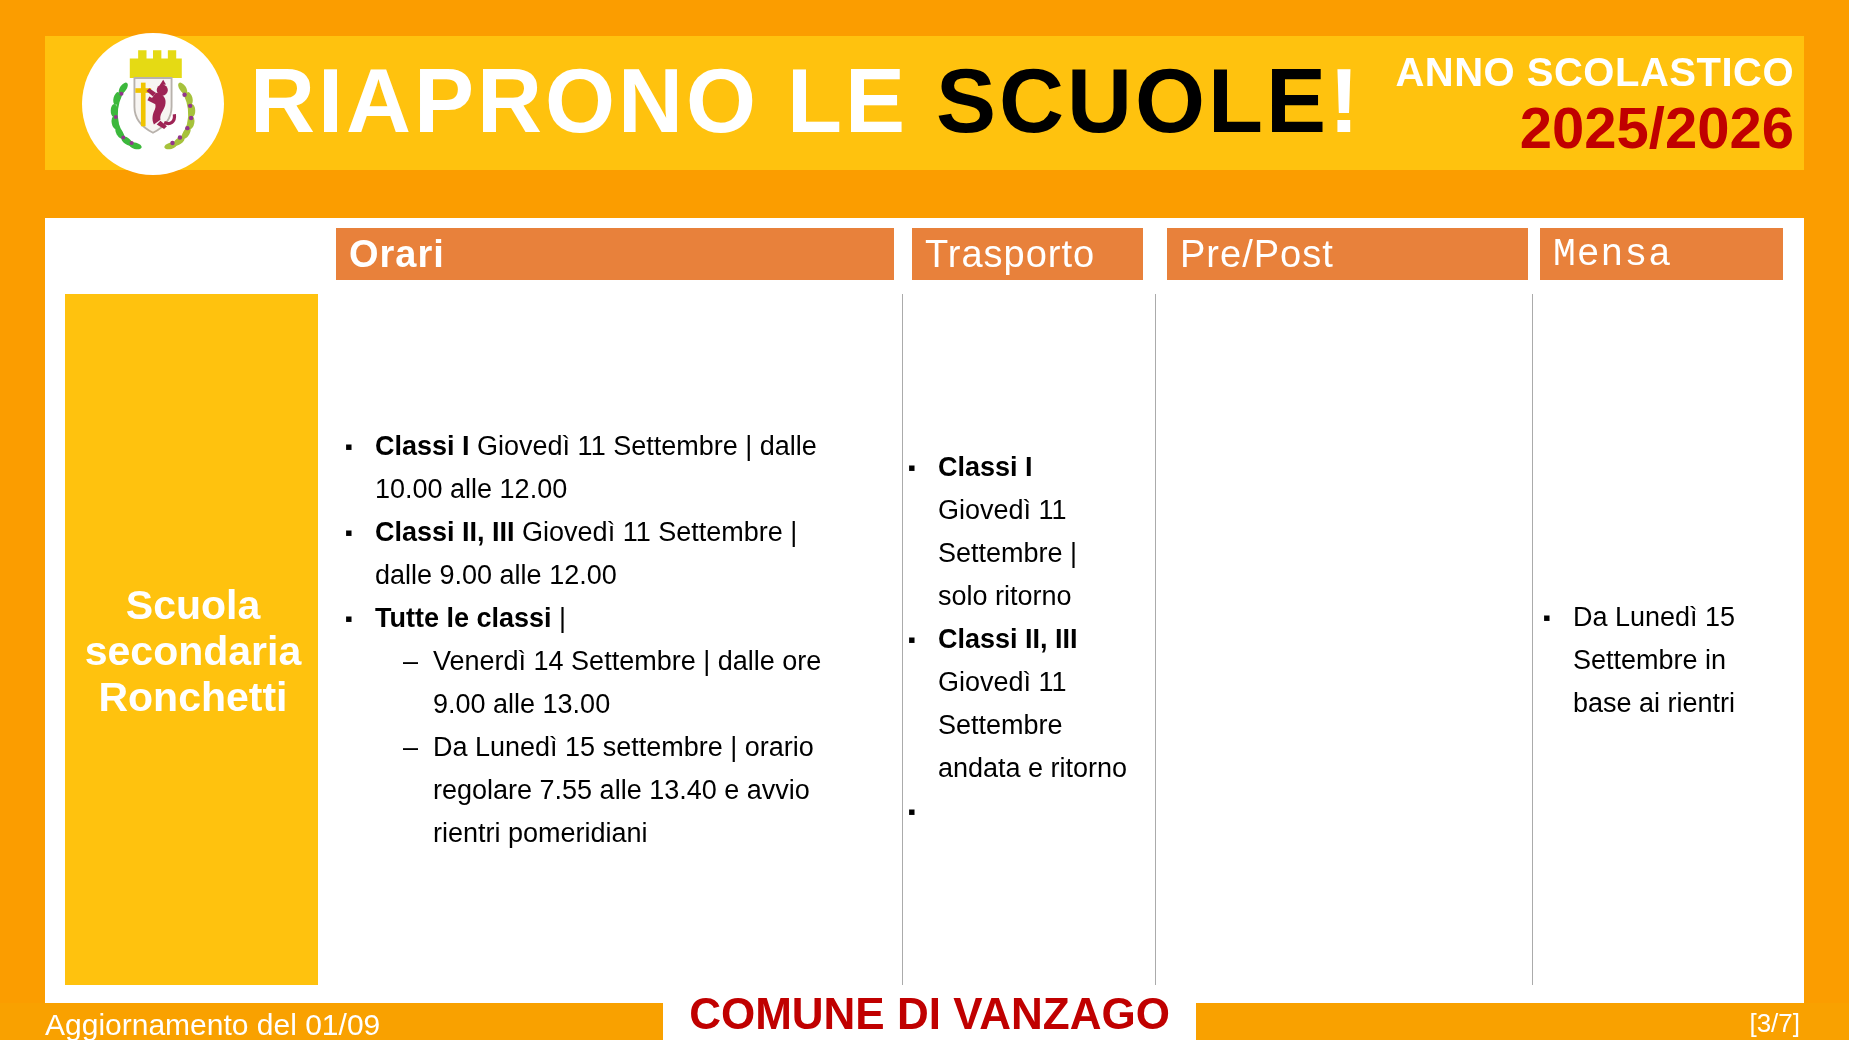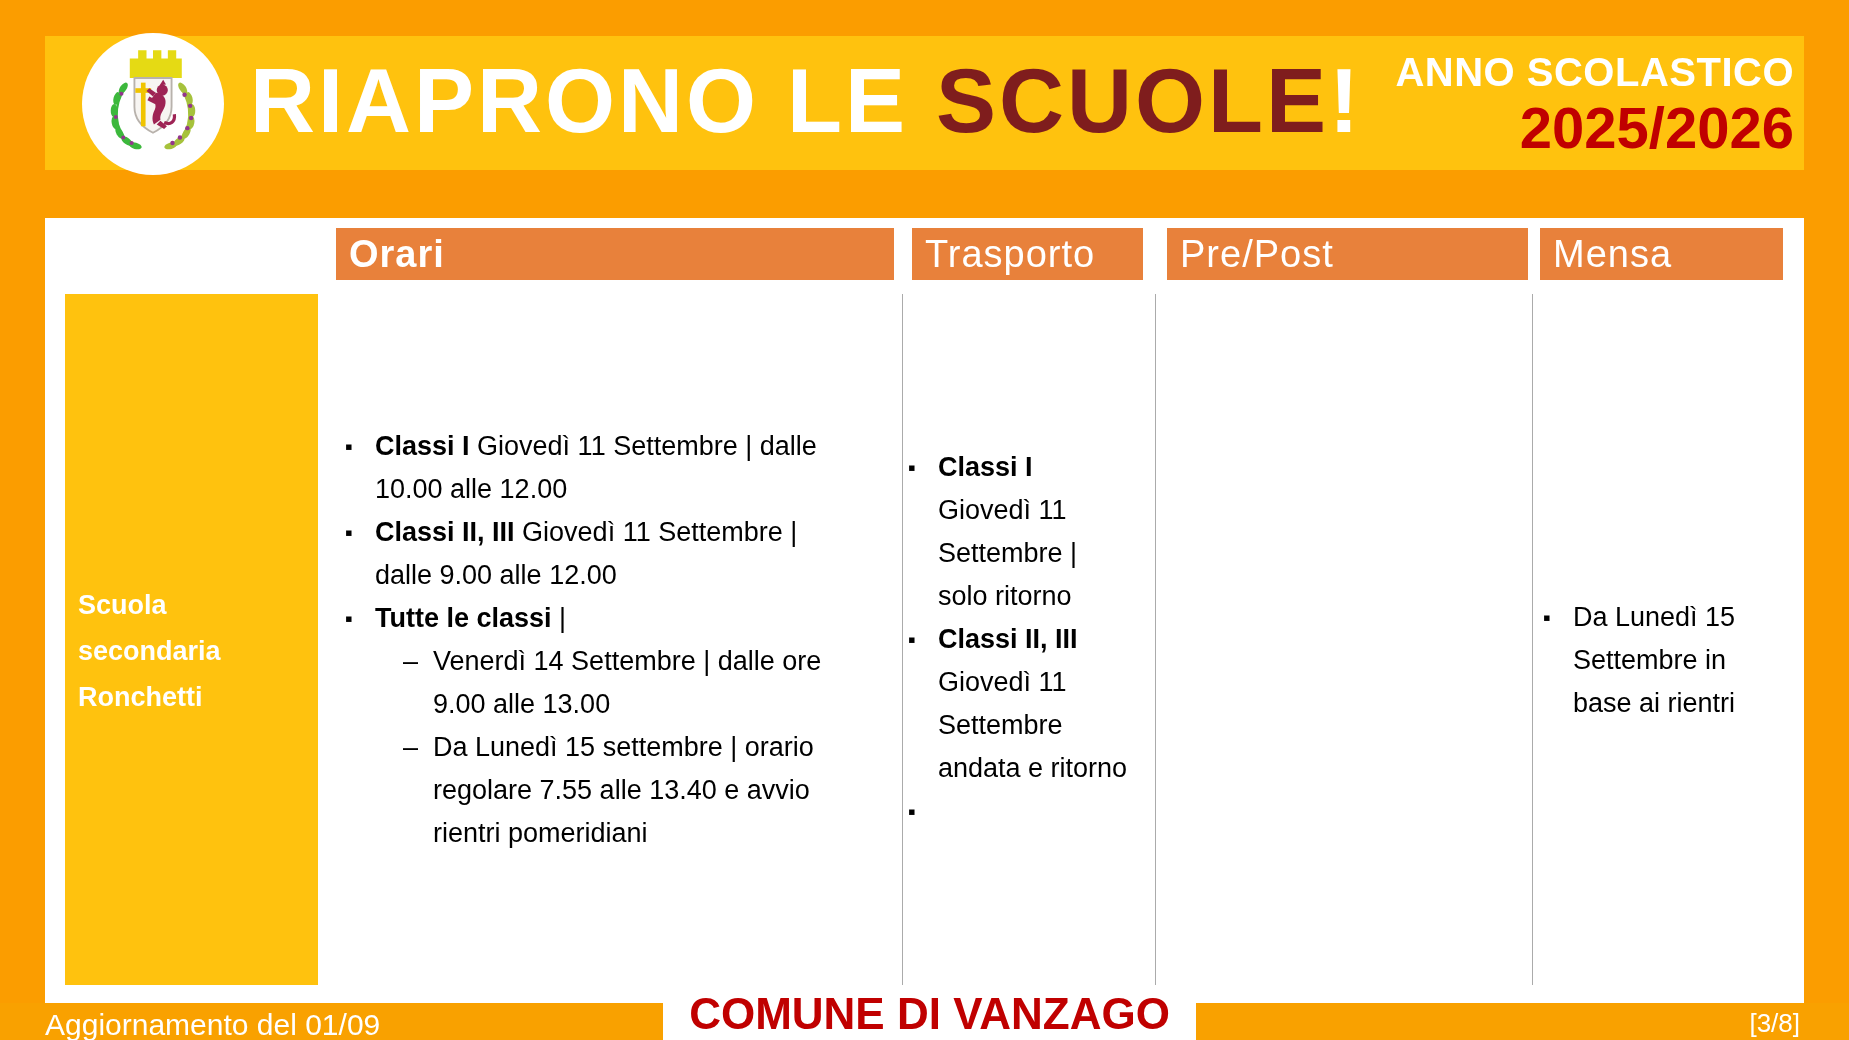--- a/index.html
+++ b/index.html
@@ -5,43 +5,43 @@
   html,body{margin:0;padding:0;background:#fb9d00;}
   .page{position:relative;width:1849px;height:1040px;background:#fb9d00;overflow:hidden;
         font-family:"Liberation Sans","DejaVu Sans",sans-serif;}
 
   
   .banner{position:absolute;left:45px;top:36px;width:1759px;height:134px;background:#ffc20e;}
   .logo-circle{position:absolute;left:82px;top:33px;width:142px;height:142px;border-radius:50%;
                background:#ffffff;display:flex;align-items:center;justify-content:center;}
   .title{position:absolute;left:250px;top:55px;font-size:90px;line-height:92px;font-weight:800;
          letter-spacing:3px;color:#ffffff;white-space:nowrap;}
-  .title .accent{color:#7f1d1d;}
+  .title .accent{color:#000000;}
   .year-block{position:absolute;right:55px;top:50px;text-align:right;}
   .year-label{font-size:40px;line-height:44px;font-weight:800;color:#ffffff;letter-spacing:0.5px;}
   .year-value{font-size:58px;line-height:52px;font-weight:800;color:#c00000;margin-top:8px;}
 
   
   .panel{position:absolute;left:45px;top:218px;width:1759px;height:785px;background:#ffffff;}
 
   
   .colhead{position:absolute;top:228px;height:52px;background:#e8813b;color:#ffffff;
            display:flex;align-items:center;padding-left:13px;box-sizing:border-box;
            font-size:38px;font-weight:400;letter-spacing:1px;}
   .colhead.bold{font-weight:700;}
   .ch-orari{left:336px;width:558px;}
   .ch-trasporto{left:912px;width:231px;}
   .ch-prepost{left:1167px;width:361px;}
-  .ch-mensa{left:1540px;width:243px;}
+  .ch-mensa{left:1540px;width:243px;font-family:Liberation Mono, monospace;}
 
   
   .row-band{position:absolute;left:45px;top:294px;width:1759px;height:691px;}
   .rowhead{position:absolute;left:20px;top:0;width:253px;height:691px;background:#ffc20e;
            display:flex;align-items:center;box-sizing:border-box;padding-left:13px;}
-  .rowhead-text{color:#ffffff;font-weight:700;font-size:27px;line-height:46px;margin-top:22px;width:230px;}
+  .rowhead-text{color:#ffffff;font-weight:700;font-size:41px;line-height:46px;margin-top:22px;width:230px;text-align:center;}
   .vline{position:absolute;top:0;bottom:0;width:1px;background:#ababab;}
   .vl-1{left:857px;} .vl-2{left:1110px;} .vl-3{left:1487px;}
 
   .cell{position:absolute;top:0;height:100%;display:flex;align-items:center;box-sizing:border-box;}
   .cell-orari{left:300px;width:505px;}
   .cell-trasporto{left:863px;width:222px;}
   .cell-prepost{left:1111px;width:376px;}
   .cell-mensa{left:1498px;width:230px;}
   .cell-mensa .list{margin-top:42px;}
 
@@ -213,15 +213,15 @@
           </div>
         </div>
     </div>
   </div>
 
   <div class="footer-band">
     <div class="footer-gap"></div>
   </div>
   <div class="footer-update">Aggiornamento del 01/09</div>
   <div class="footer-muni">COMUNE DI VANZAGO</div>
-  <div class="footer-page">[3/8]</div>
+  <div class="footer-page">[3/7]</div>
 
 </div>
 
 </body></html>

